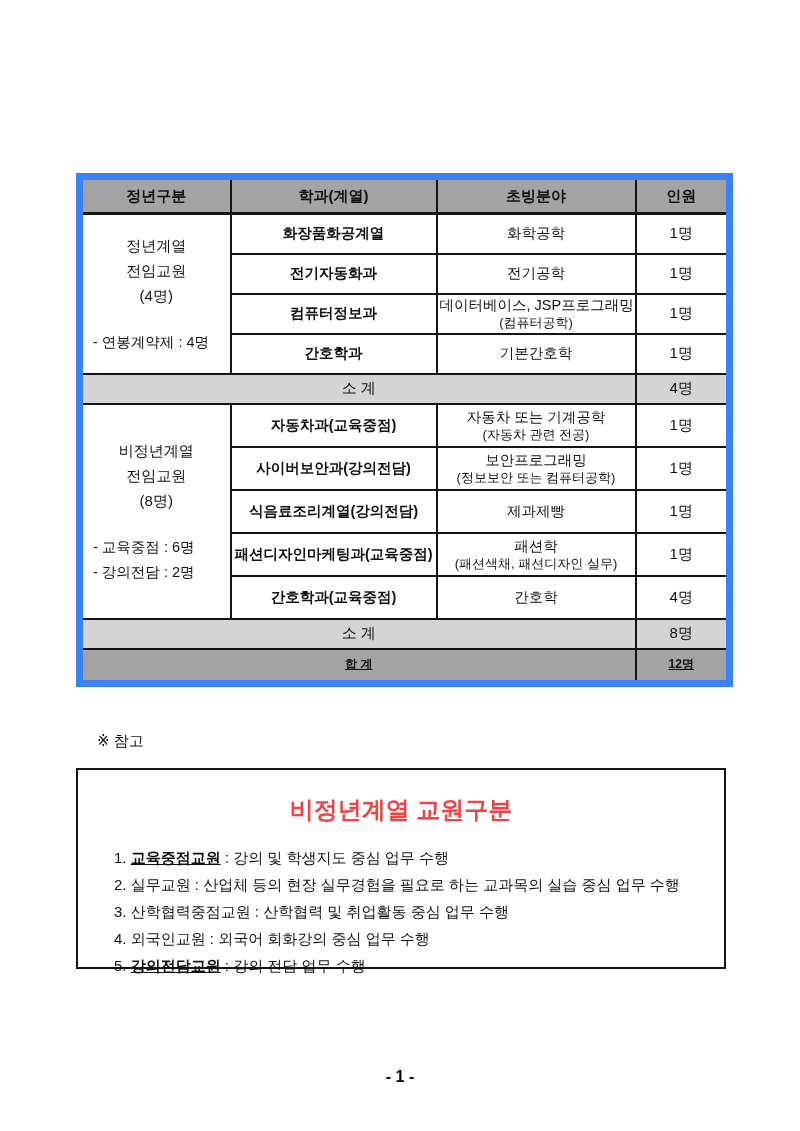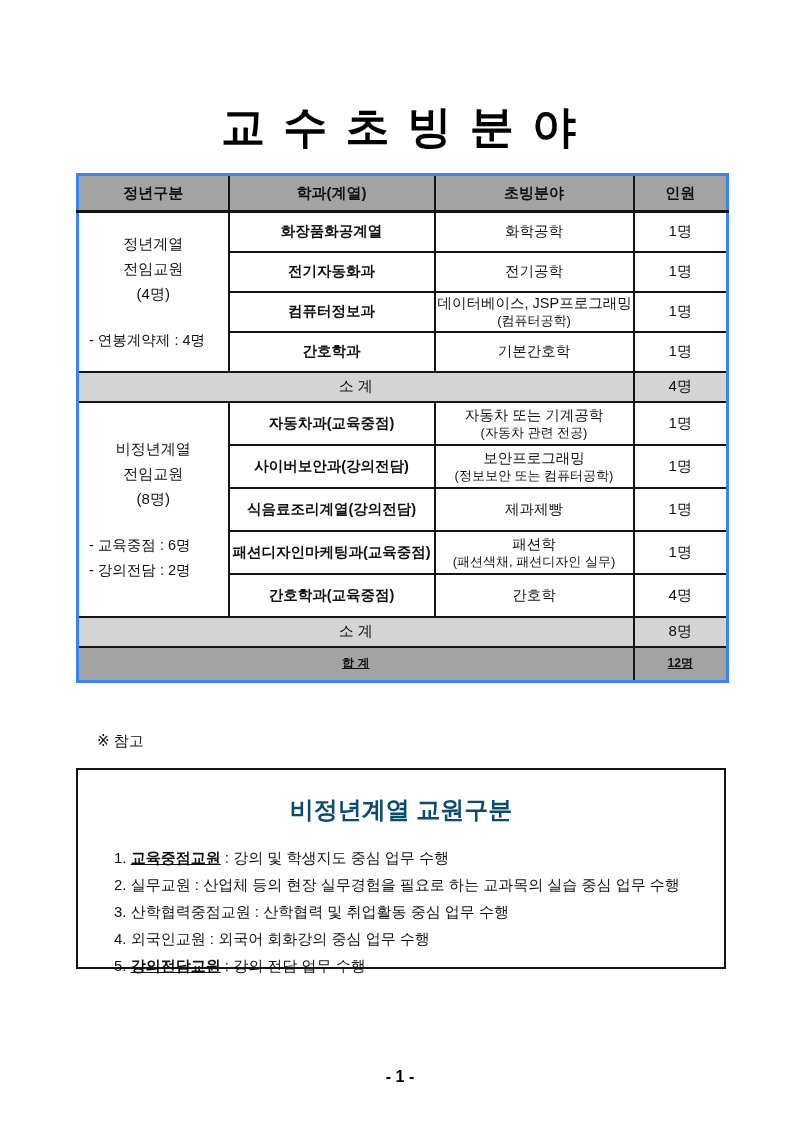--- a/index.html
+++ b/index.html
@@ -21,21 +21,21 @@
     font-weight: bold;
     letter-spacing: 3px;
     color: #000000;
   }
   table.recruit-table {
     position: absolute;
     top: 173px; left: 76px;
     width: 650px;
     border-collapse: collapse;
     table-layout: fixed;
-    border: 3px solid #3b82f6;
+    border: 7px solid #3b82f6;
     font-size: 15px;
     color: #111111;
   }
   table.recruit-table td, table.recruit-table th {
     border: 2px solid #141414;
     text-align: center;
     vertical-align: middle;
     padding: 1px 2px;
     overflow: hidden;
   }
@@ -70,40 +70,39 @@
     top: 768px; left: 76px;
     width: 650px; height: 201px;
     border: 2px solid #141414;
     background: #ffffff;
   }
   .note-box-title {
     margin-top: 24px;
     text-align: center;
     font-size: 24px;
     font-weight: bold;
-    color: #0c4a6e;
+    color: #ef4444;
   }
   .note-items { margin-top: 18px; padding-left: 36px; padding-right: 10px; }
   .note-item { line-height: 27px; font-size: 15px; white-space: nowrap; }
   .note-item .term.em { font-weight: bold; text-decoration: underline; }
   .page-number {
     position: absolute;
     top: 1068px; left: 0; width: 100%;
     text-align: center;
     font-size: 16px;
     font-weight: bold;
     color: #000000;
   }
 </style>
 </head>
 <body>
 
 <div class="page">
 
-  <div class="doc-title">교 수 초 빙 분 야</div>
 
   <table class="recruit-table">
     <colgroup>
       <col style="width:151px">
       <col style="width:206px">
       <col style="width:199px">
       <col style="width:94px">
     </colgroup>
     <tbody>
       <tr class="head">

